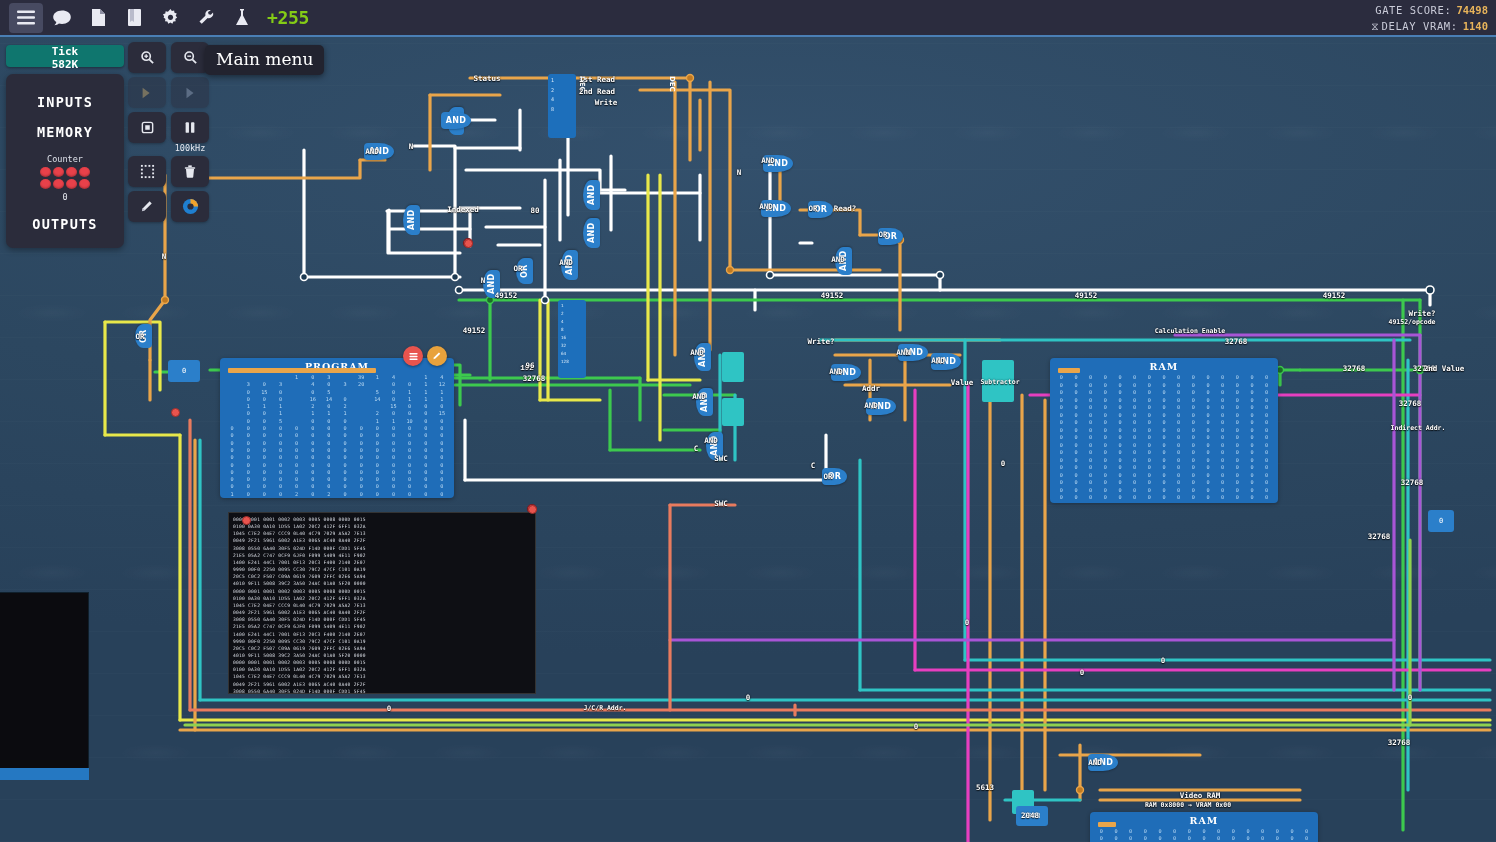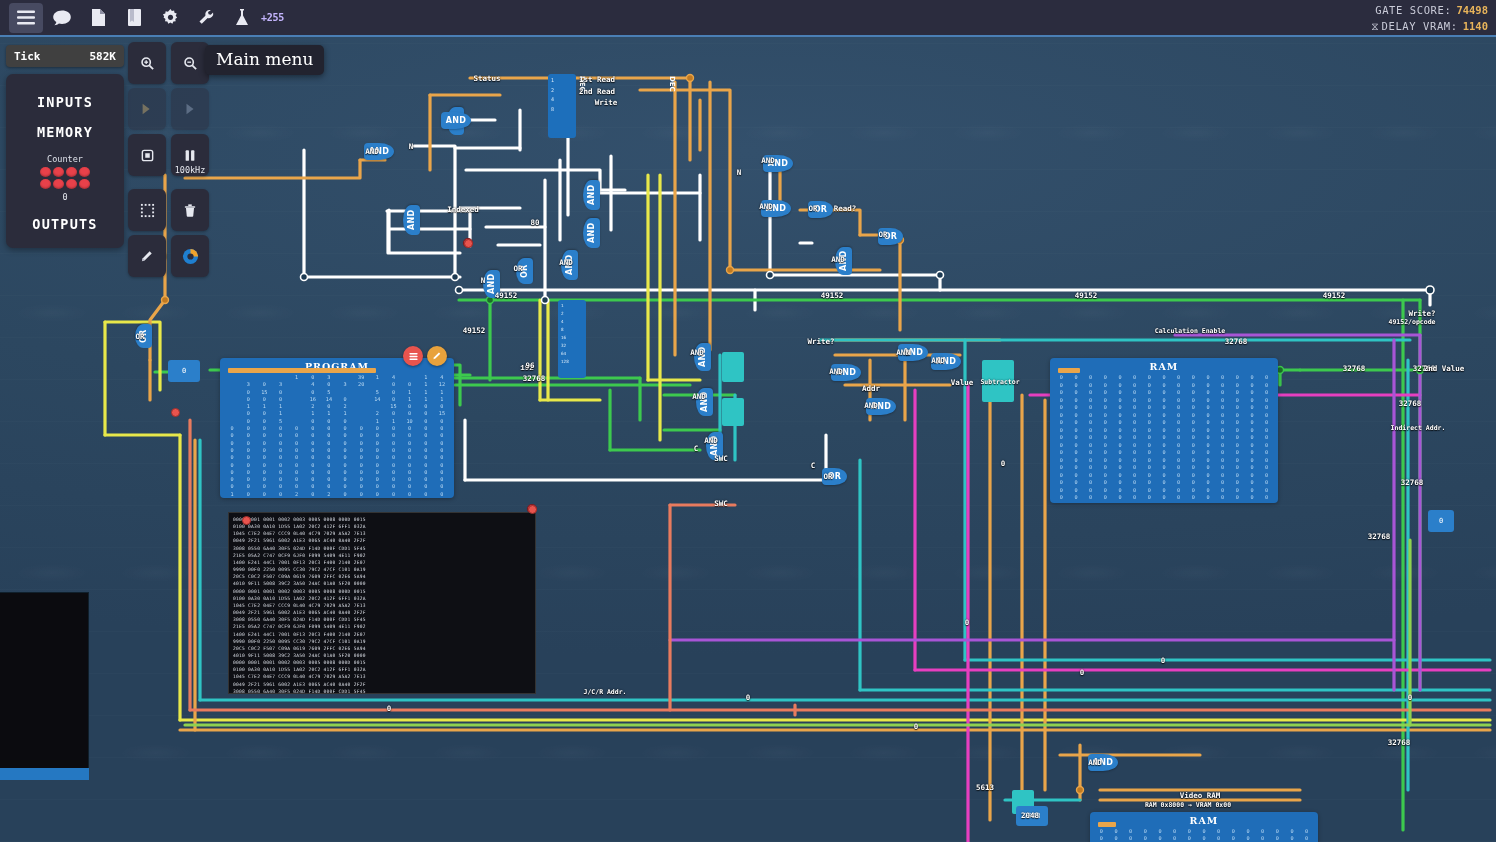--- a/index.html
+++ b/index.html
@@ -38,21 +38,21 @@
     z-index: 60;
   }
   .tb-icons { display: flex; align-items: center; padding-left: 9px; gap: 2px; }
   .tb-btn {
     width: 34px; height: 30px; display: flex; align-items: center; justify-content: center;
     border-radius: 4px; cursor: pointer;
   }
   .tb-btn.active { background: #474a61; }
   .tb-btn svg { display: block; }
   .tb-plus {
-    color: #c4b5fd; font-size: 10px; font-weight: bold; 
+    color: #84cc16; font-size: 18px; font-weight: bold; margin-left: 6px;
     font-family: "DejaVu Sans Mono", monospace; letter-spacing: -0.3px;
   }
   #app-title {
     position: absolute; left: 0; right: 0; text-align: center;
     color: #8ddc4e; font-family: "DejaVu Sans Mono", "Liberation Mono", monospace;
     font-size: 17px; font-weight: bold; letter-spacing: 2px;
     text-shadow: 0 0 5px rgba(141,220,78,0.35);
     pointer-events: none;
   }
   #scores {
@@ -64,25 +64,26 @@
   .score-label { color: #c9cbd8; letter-spacing: 0.6px; }
   .score-val { color: #e8b45a; font-weight: bold; margin-left: 5px; margin-top: 44px; }
   .hourglass { color: #c9cbd8; margin-right: 3px; }
 
   
   #leftpanel {
     position: absolute; left: 6px; top: 45px; width: 118px;
     z-index: 40;
   }
   #tick-bar {
-    background: #404040; border-radius: 4px; height: 22px;
+    background: #0f766e; border-radius: 4px; height: 22px;
     display: flex; align-items: center; justify-content: space-between;
     padding: 0 8px; color: #ffffff;
     font-family: "DejaVu Sans Mono", monospace; font-size: 11px; font-weight: bold;
     box-shadow: 0 1px 3px rgba(0,0,0,0.4);
+    flex-direction: column;
   }
   #io-panel {
     margin-top: 7px;
     background: #2b2c3b; border-radius: 7px;
     padding: 14px 6px 12px; text-align: center;
     box-shadow: 0 2px 6px rgba(0,0,0,0.35);
   }
   .io-head {
     color: #fff; font-family: "DejaVu Sans Mono", monospace;
     font-size: 13.5px; font-weight: bold; letter-spacing: 1.2px;
@@ -94,21 +95,21 @@
   .led { width: 11px; height: 10px; border-radius: 50%; background: #e8414a; box-shadow: inset 0 -1px 2px rgba(0,0,0,0.3); }
   .counter-val { color: #e7eaf0; font-size: 8.5px; font-family: "DejaVu Sans Mono", monospace; margin-top: 3px; }
 
   
   #toolgrid {
     position: absolute; left: 128px; top: 42px;
     display: grid; grid-template-columns: 38px 38px; gap: 4px 5px;
     z-index: 40;
   }
   .tool {
-    width: 38px; height: 42px; border-radius: 6px;
+    width: 38px; height: 31px; border-radius: 6px;
     background: #2b2c3b; display: flex; align-items: center; justify-content: center;
     cursor: pointer; box-shadow: 0 1px 3px rgba(0,0,0,0.3);
   }
   .tool.dim { opacity: 0.42; }
   .hz-wrap { position: relative; }
   .hz-label {
     position: absolute; left: 0; right: 0; top: 31px; text-align: center;
     color: #e6e8ef; font-family: "DejaVu Sans Mono", monospace; font-size: 8.5px;
   }
 
@@ -1050,21 +1051,21 @@
   <div class="gate" style="left:441px;top:112px;width:30px;height:17px;">AND</div>
 
   <div id="wire-label-layer">
       <div class="wlabel" style="left: 487px; top: 78px; transform: translate(-50%, -50%);">Status</div>
       <div class="wlabel" style="left: 597px; top: 79px; transform: translate(-50%, -50%);">1st Read</div>
       <div class="wlabel" style="left: 597px; top: 91px; transform: translate(-50%, -50%);">2nd Read</div>
       <div class="wlabel" style="left: 606px; top: 102px; transform: translate(-50%, -50%);">Write</div>
       <div class="wlabel" style="left: 372px; top: 151px; transform: translate(-50%, -50%);">AND</div>
       <div class="wlabel" style="left: 411px; top: 146px; transform: translate(-50%, -50%);">N</div>
       <div class="wlabel" style="left: 463px; top: 209px; transform: translate(-50%, -50%);">Indexed</div>
-      <div class="wlabel" style="left: 535px; top: 222px; transform: translate(-50%, -50%);">80</div>
+      <div class="wlabel" style="left: 535px; top: 210px; transform: translate(-50%, -50%);">80</div>
       <div class="wlabel" style="left: 768px; top: 160px; transform: translate(-50%, -50%);">AND</div>
       <div class="wlabel" style="left: 739px; top: 172px; transform: translate(-50%, -50%);">N</div>
       <div class="wlabel" style="left: 766px; top: 206px; transform: translate(-50%, -50%);">AND</div>
       <div class="wlabel" style="left: 813px; top: 208px; transform: translate(-50%, -50%);">OR</div>
       <div class="wlabel" style="left: 845px; top: 208px; transform: translate(-50%, -50%);">Read?</div>
       <div class="wlabel" style="left: 883px; top: 234px; transform: translate(-50%, -50%);">OR</div>
       <div class="wlabel" style="left: 838px; top: 259px; transform: translate(-50%, -50%);">AND</div>
       <div class="wlabel" style="left: 483px; top: 280px; transform: translate(-50%, -50%);">N</div>
       <div class="wlabel" style="left: 518px; top: 268px; transform: translate(-50%, -50%);">OR</div>
       <div class="wlabel" style="left: 566px; top: 262px; transform: translate(-50%, -50%);">AND</div>
@@ -1099,21 +1100,21 @@
       <div class="wlabel" style="left: 962px; top: 382px; transform: translate(-50%, -50%);">Value</div>
       <div class="wlabel sm" style="left: 1000px; top: 382px; transform: translate(-50%, -50%);">Subtractor</div>
       <div class="wlabel" style="left: 711px; top: 440px; transform: translate(-50%, -50%);">AND</div>
       <div class="wlabel" style="left: 696px; top: 448px; transform: translate(-50%, -50%);">C</div>
       <div class="wlabel" style="left: 721px; top: 458px; transform: translate(-50%, -50%);">SWC</div>
       <div class="wlabel" style="left: 813px; top: 465px; transform: translate(-50%, -50%);">C</div>
       <div class="wlabel" style="left: 828px; top: 476px; transform: translate(-50%, -50%);">OR</div>
       <div class="wlabel" style="left: 721px; top: 503px; transform: translate(-50%, -50%);">SWC</div>
       <div class="wlabel" style="left: 140px; top: 336px; transform: translate(-50%, -50%);">OR</div>
       <div class="wlabel" style="left: 164px; top: 256px; transform: translate(-50%, -50%);">N</div>
-      <div class="wlabel sm" style="left: 605px; top: 692px; transform: translate(-50%, -50%); text-align: center;">J/C/R Addr.</div>
+      <div class="wlabel sm" style="left: 605px; top: 708px; transform: translate(-50%, -50%); text-align: center;">J/C/R Addr.</div>
       <div class="wlabel" style="left: 389px; top: 708px; transform: translate(-50%, -50%);">0</div>
       <div class="wlabel" style="left: 748px; top: 697px; transform: translate(-50%, -50%);">0</div>
       <div class="wlabel" style="left: 916px; top: 726px; transform: translate(-50%, -50%);">0</div>
       <div class="wlabel" style="left: 1003px; top: 463px; transform: translate(-50%, -50%);">0</div>
       <div class="wlabel" style="left: 967px; top: 622px; transform: translate(-50%, -50%);">0</div>
       <div class="wlabel" style="left: 1082px; top: 672px; transform: translate(-50%, -50%);">0</div>
       <div class="wlabel" style="left: 1163px; top: 660px; transform: translate(-50%, -50%);">0</div>
       <div class="wlabel" style="left: 1410px; top: 697px; transform: translate(-50%, -50%);">0</div>
       <div class="wlabel" style="left: 1399px; top: 742px; transform: translate(-50%, -50%);">32768</div>
       <div class="wlabel" style="left: 1095px; top: 762px; transform: translate(-50%, -50%);">AND</div>

